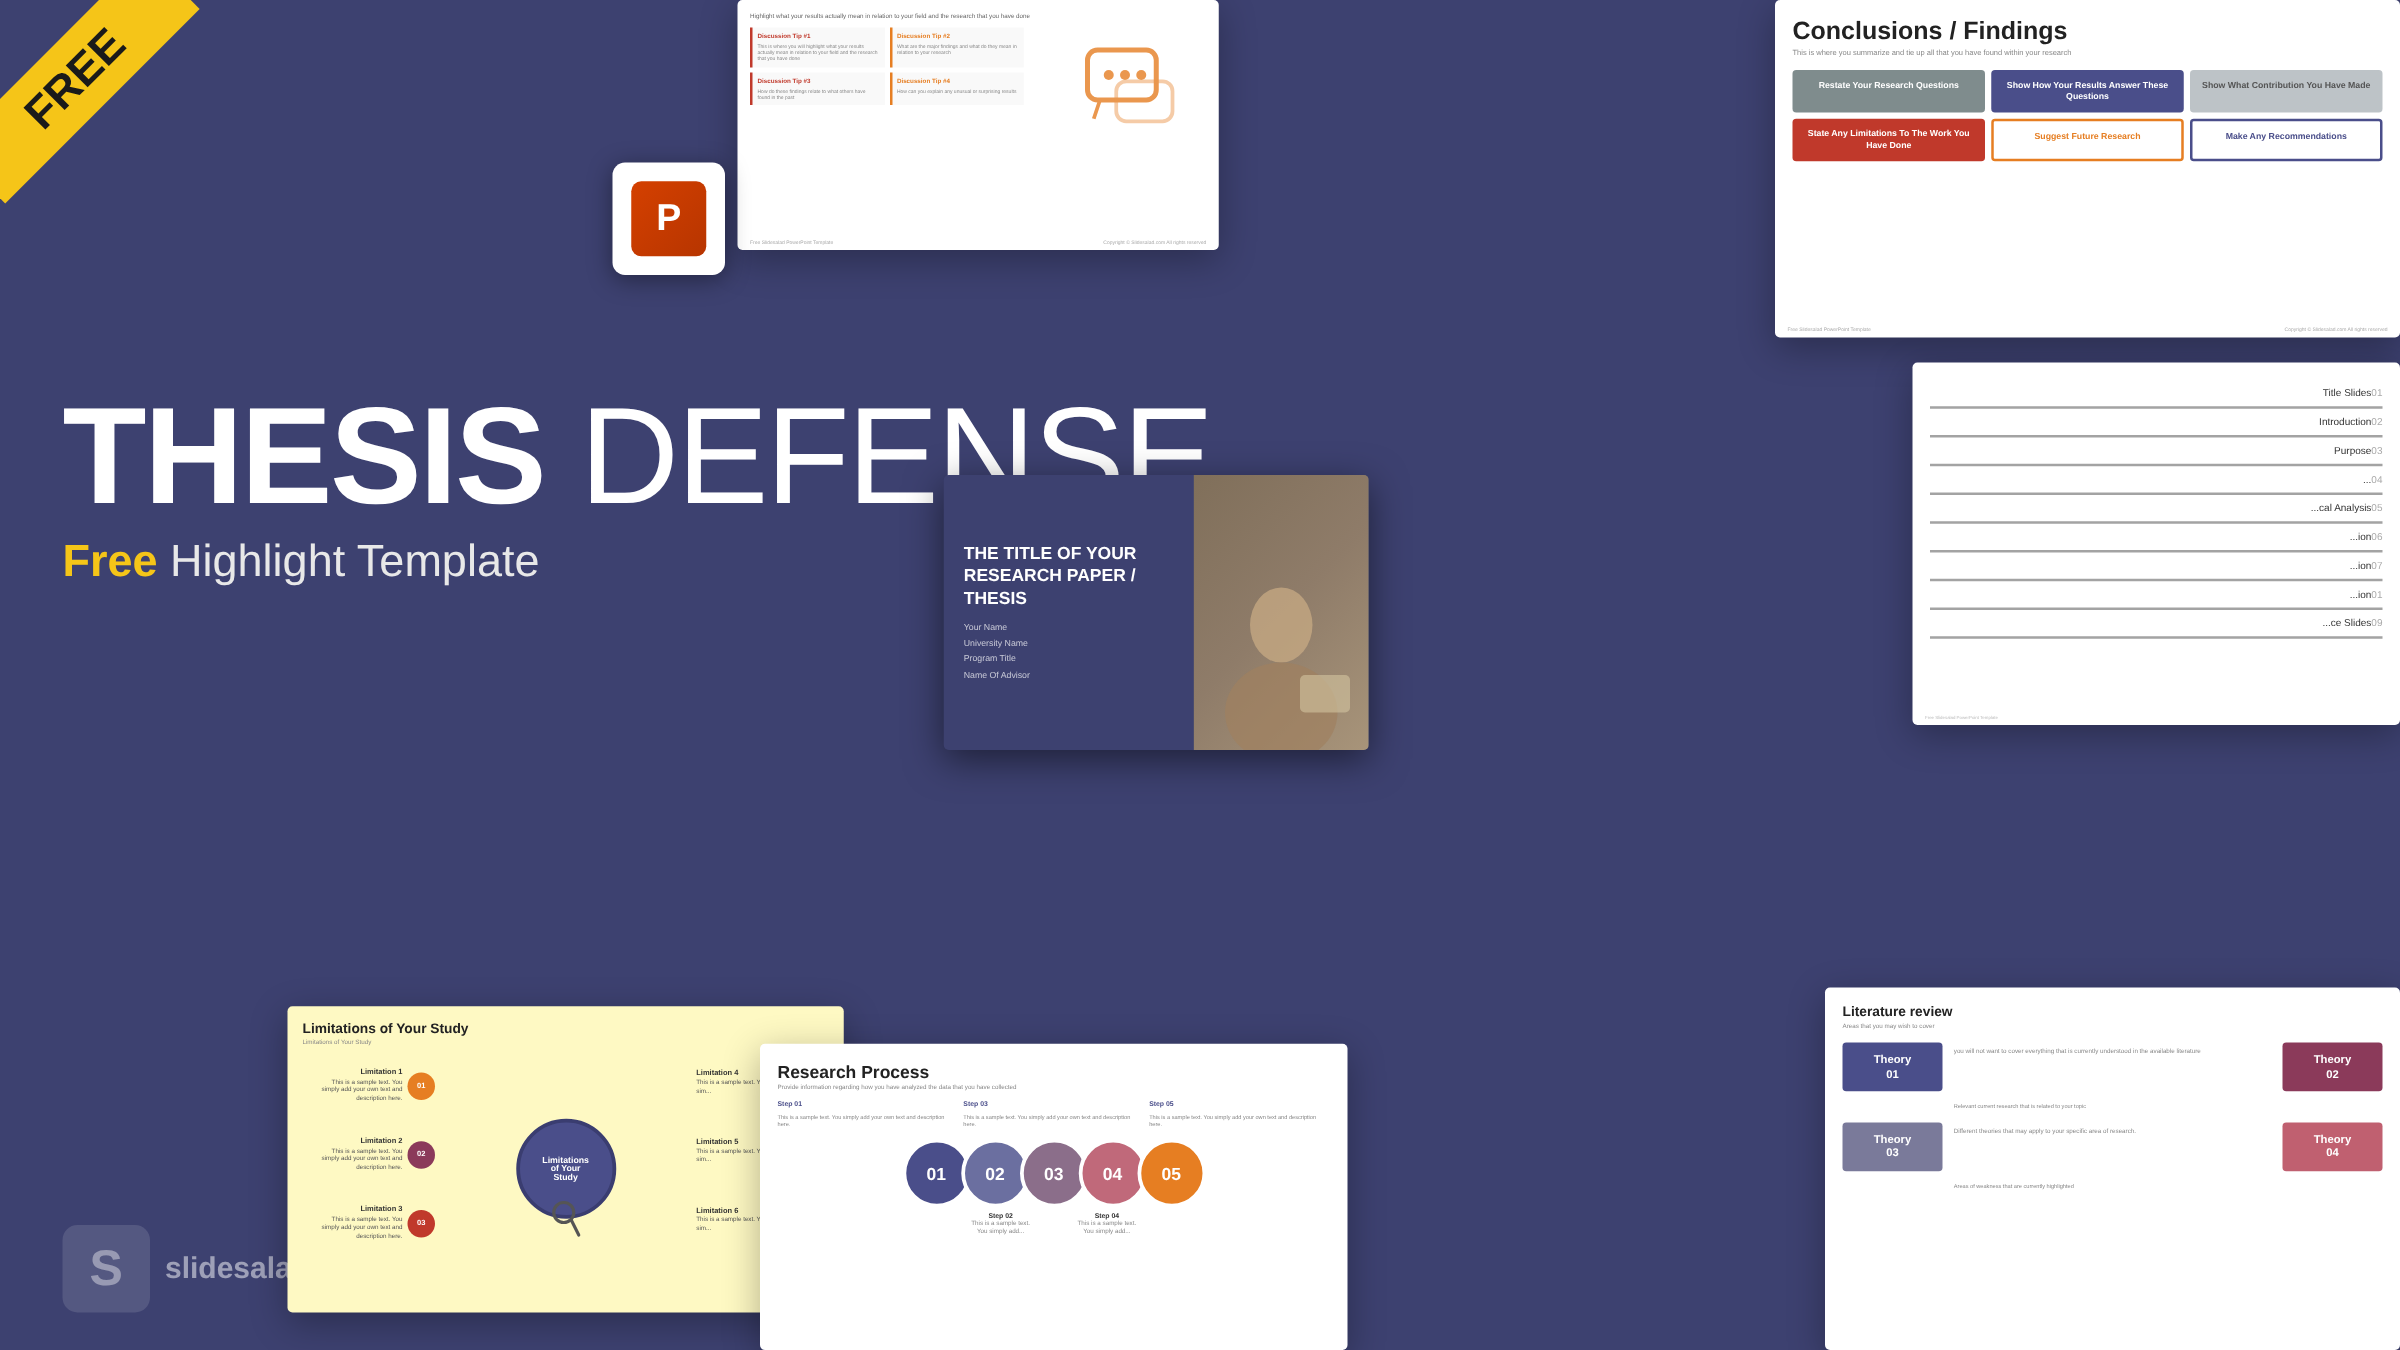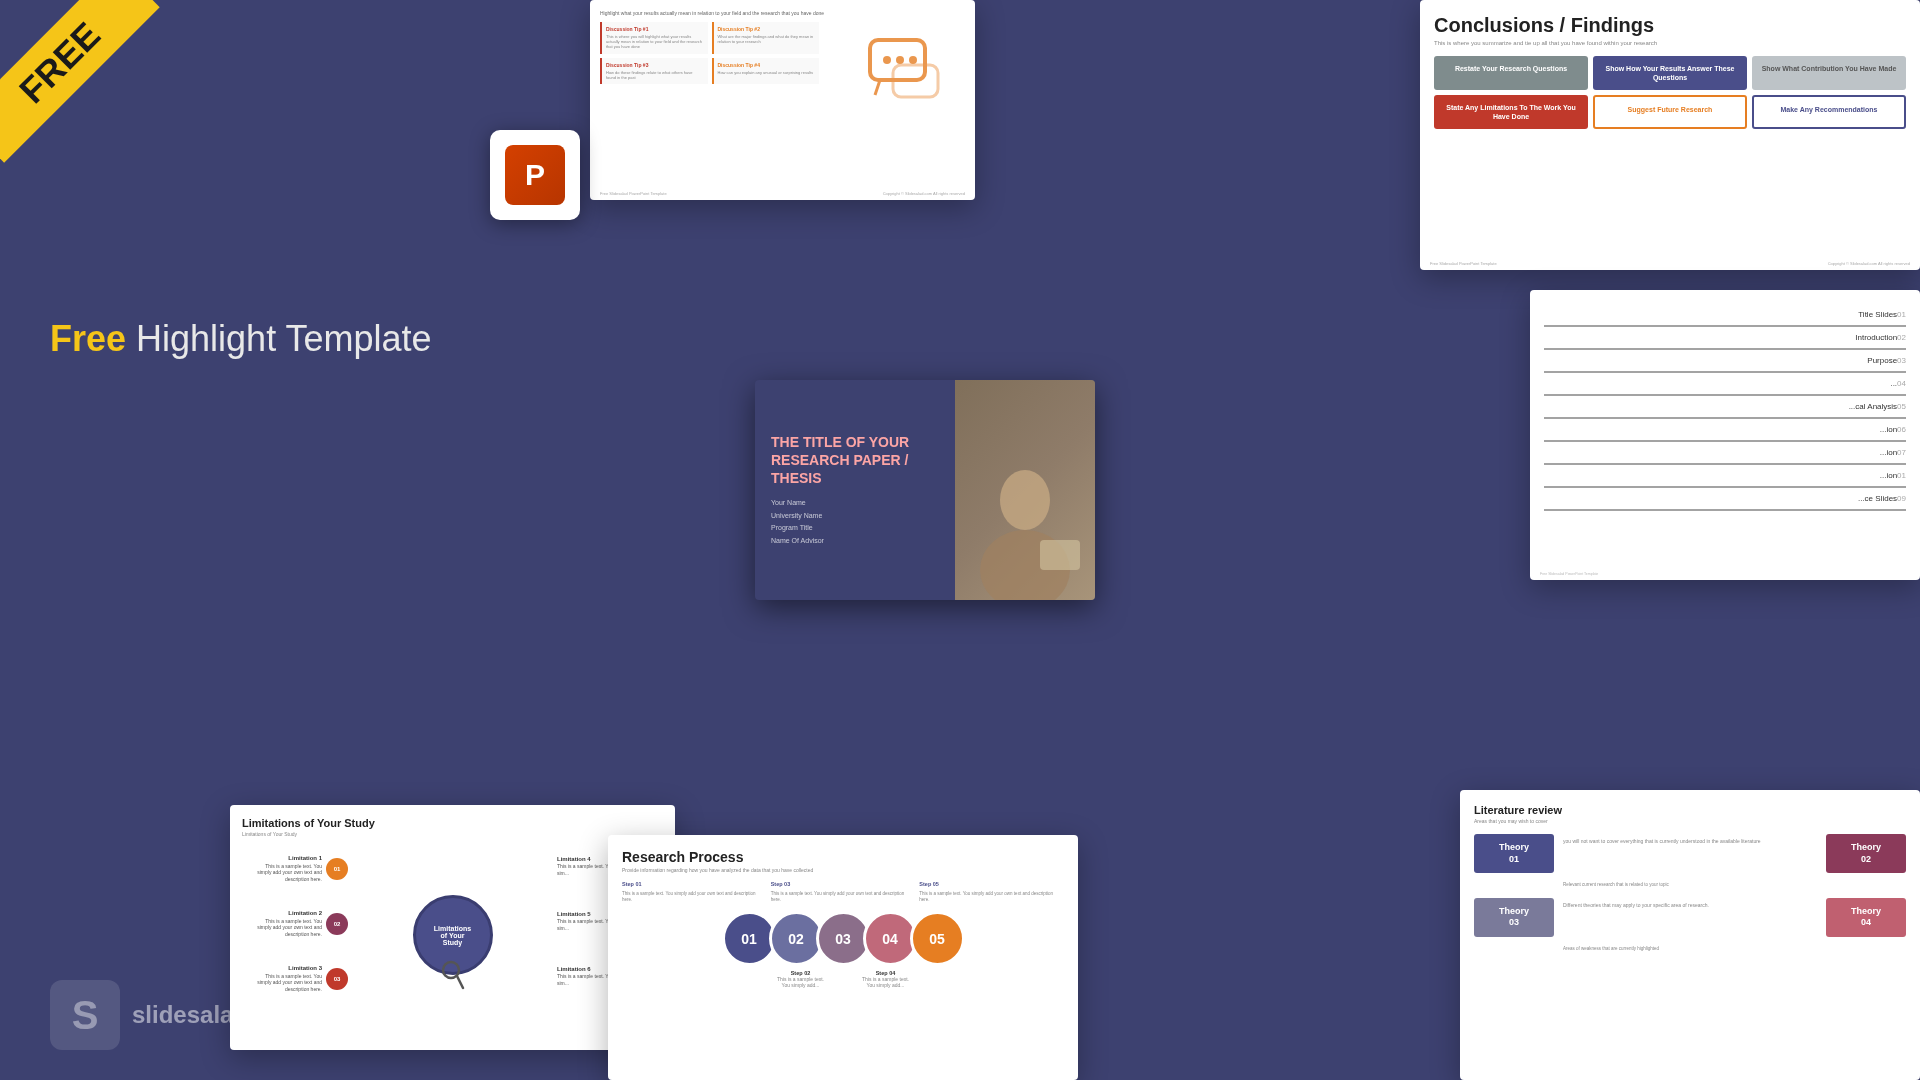--- a/index.html
+++ b/index.html
@@ -306,21 +306,21 @@
     .research-content {
       flex: 1;
       padding: 20px 16px;
       display: flex;
       flex-direction: column;
       justify-content: center;
     }
     .research-content h2 {
       font-size: 14px;
       font-weight: 900;
-      color: #fca5a5;
+      color: #ffffff;
       line-height: 1.3;
       margin-bottom: 10px;
     }
     .research-meta {
       font-size: 7px;
       color: rgba(255,255,255,0.7);
       line-height: 1.8;
     }
     .research-photo {
       width: 140px;
@@ -342,21 +342,21 @@
       justify-content: center;
     }
 
     
     .slide-limitations {
       position: absolute;
       bottom: 30px;
       left: 230px;
       width: 445px;
       height: 245px;
-      background: #ffffff;
+      background: #fef9c3;
       border-radius: 4px;
       padding: 12px;
       box-shadow: 0 8px 30px rgba(0,0,0,0.3);
       z-index: 20;
       overflow: hidden;
     }
     .slide-limitations h2 {
       font-size: 11px;
       font-weight: 700;
       color: #222;
@@ -580,20 +580,23 @@
     }
   </style>
 </head>
 <body>
 
 <div class="free-banner">
   <div class="free-banner-inner">FREE</div>
 </div>
 
 <div class="main-title">
+  <h1>
+    <span>THESIS</span><span class="defense"> DEFENSE</span>
+  </h1>
   <div class="subtitle">
     <span class="free-text">Free</span><span> Highlight Template</span>
   </div>
 </div>
 
 <div class="slidesalad-logo">
   <div class="logo-icon">
     <span>S</span>
   </div>
   <span class="logo-text">slidesalad</span>

